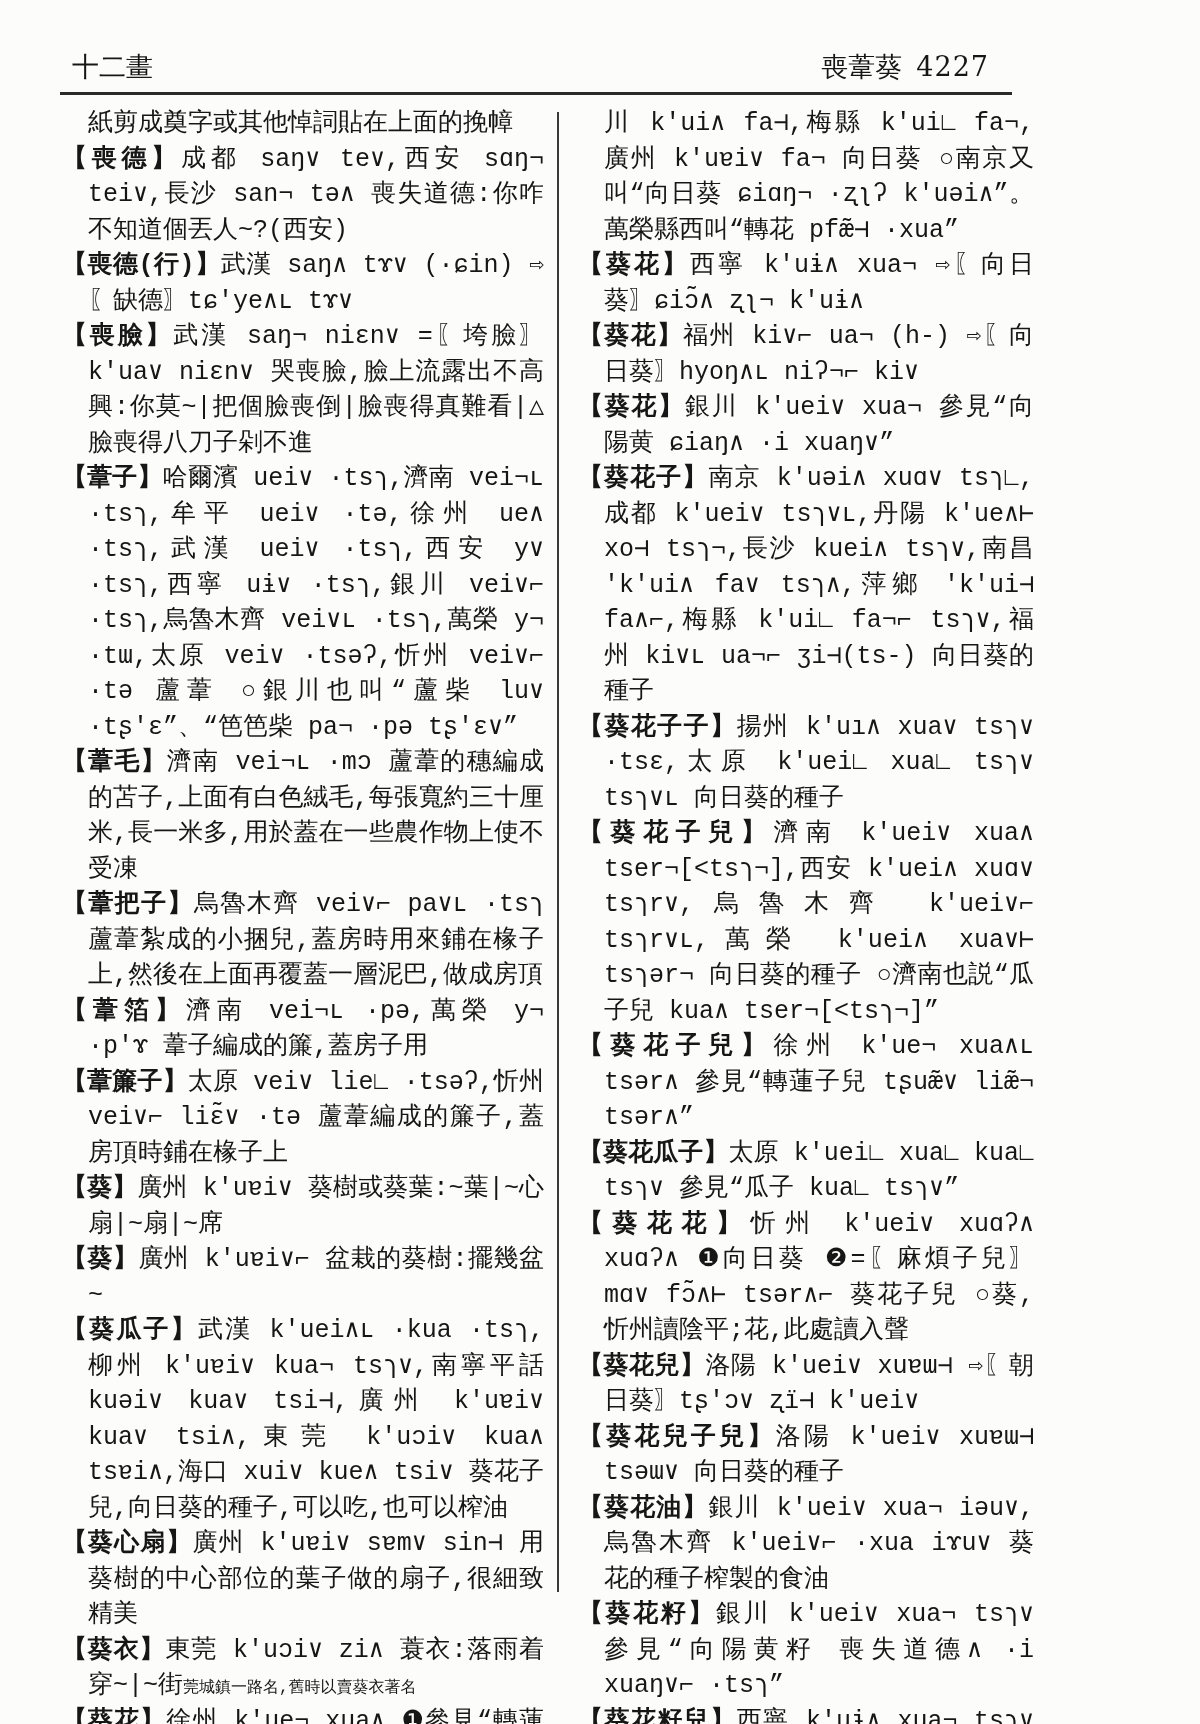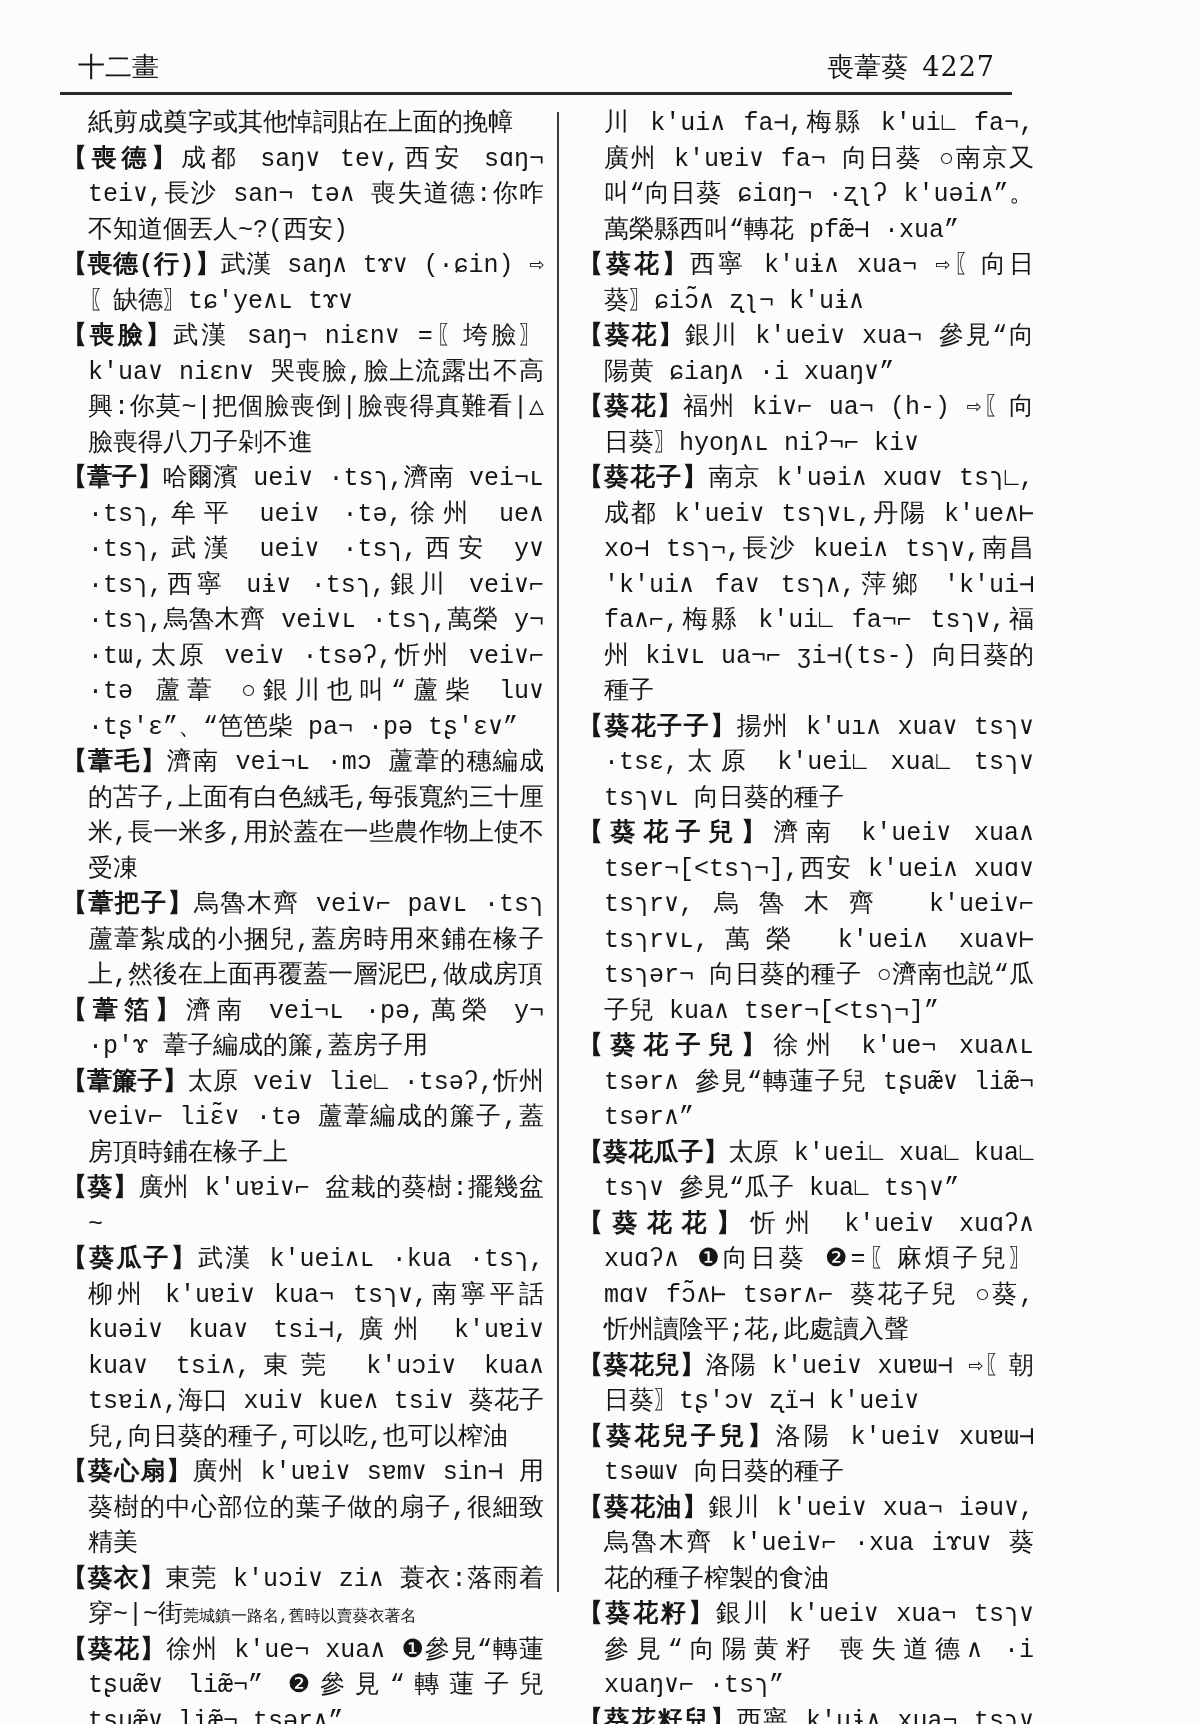--- a/index.html
+++ b/index.html
@@ -6,21 +6,21 @@
   .page{
     position:relative;
     width:1200px;height:1724px;
     margin:0 auto;
     background:#fcfcfa;
     overflow:hidden;
     font-family:"DejaVu Serif","Liberation Serif",serif;
     color:#161616;
   }
   .header{
-    position:absolute;top:50px;left:78px;width:917px;height:34px;
+    position:absolute;top:50px;left:72px;width:917px;height:34px;
     font-size:27px;line-height:34px;
   }
   .header .rh{position:absolute;right:0;top:0;white-space:nowrap;text-align:center;}
   .header .pagenum{margin-left:14px;letter-spacing:1px;}
   .rule{
     position:absolute;top:92px;left:60px;width:952px;height:3px;
     background:#2a2a2a;
   }
   .divider{
     position:absolute;left:557px;top:112px;width:2px;height:1480px;
@@ -54,31 +54,32 @@
   <div class="col col-left">
       <div class="p cont"><span>紙剪成奠字或其他悼詞貼在上面的挽幛</span></div>
       <div class="p"><span class="hw">【喪德】</span><span>成都 saŋ∨ te∨,西安 sɑŋ¬ tei∨,長沙 san¬ tə∧ 喪失道德:你咋不知道個丟人~?(西安)</span></div>
       <div class="p"><span class="hw">【喪德(行)】</span><span>武漢 saŋ∧ tɤ∨ (·ɕin) ⇨〖缺德〗tɕ'ye∧ʟ tɤ∨</span></div>
       <div class="p"><span class="hw">【喪臉】</span><span>武漢 saŋ¬ niɛn∨ =〖垮臉〗k'ua∨ niɛn∨ 哭喪臉,臉上流露出不高興:你莫~|把個臉喪倒|臉喪得真難看|△臉喪得八刀子剁不進</span></div>
       <div class="p"><span class="hw">【葦子】</span><span>哈爾濱 uei∨ ·tsɿ,濟南 vei¬ʟ ·tsɿ,牟平 uei∨ ·tə,徐州 ue∧ ·tsɿ,武漢 uei∨ ·tsɿ,西安 y∨ ·tsɿ,西寧 uɨ∨ ·tsɿ,銀川 vei∨⌐ ·tsɿ,烏魯木齊 vei∨ʟ ·tsɿ,萬榮 y¬ ·tɯ,太原 vei∨ ·tsəʔ,忻州 vei∨⌐ ·tə 蘆葦 ○銀川也叫“蘆柴 lu∨ ·tʂ'ɛ”、“笆笆柴 pa¬ ·pə tʂ'ɛ∨”</span></div>
       <div class="p"><span class="hw">【葦毛】</span><span>濟南 vei¬ʟ ·mɔ 蘆葦的穗編成的苫子,上面有白色絨毛,每張寬約三十厘米,長一米多,用於蓋在一些農作物上使不受凍</span></div>
       <div class="p"><span class="hw">【葦把子】</span><span>烏魯木齊 vei∨⌐ pa∨ʟ ·tsɿ 蘆葦紮成的小捆兒,蓋房時用來鋪在椽子上,然後在上面再覆蓋一層泥巴,做成房頂</span></div>
       <div class="p"><span class="hw">【葦箔】</span><span>濟南 vei¬ʟ ·pə,萬榮 y¬ ·p'ɤ 葦子編成的簾,蓋房子用</span></div>
       <div class="p"><span class="hw">【葦簾子】</span><span>太原 vei∨ lie∟ ·tsəʔ,忻州 vei∨⌐ liɛ̃∨ ·tə 蘆葦編成的簾子,蓋房頂時鋪在椽子上</span></div>
+      <div class="p"><span class="hw">【葵】</span><span>廣州 k'uɐi∨ 葵樹或葵葉:~葉|~心扇|~扇|~席</span></div>
       <div class="p"><span class="hw">【葵】</span><span>廣州 k'uɐi∨⌐ 盆栽的葵樹:擺幾盆~</span></div>
       <div class="p"><span class="hw">【葵瓜子】</span><span>武漢 k'uei∧ʟ ·kua ·tsɿ,柳州 k'uɐi∨ kua¬ tsɿ∨,南寧平話 kuəi∨ kua∨ tsi⊣,廣州 k'uɐi∨ kua∨ tsi∧,東莞 k'uɔi∨ kua∧ tsɐi∧,海口 xui∨ kue∧ tsi∨ 葵花子兒,向日葵的種子,可以吃,也可以榨油</span></div>
       <div class="p"><span class="hw">【葵心扇】</span><span>廣州 k'uɐi∨ sɐm∨ sin⊣ 用葵樹的中心部位的葉子做的扇子,很細致精美</span></div>
       <div class="p"><span class="hw">【葵衣】</span><span>東莞 k'uɔi∨ zi∧ 蓑衣:落雨着穿~|~街</span><span class="sm">莞城鎮一路名,舊時以賣葵衣著名</span></div>
       <div class="p"><span class="hw">【葵花】</span><span>徐州 k'ue¬ xua∧ ❶參見“轉蓮 tʂuæ̃∨ liæ̃¬” ❷參見“轉蓮子兒 tʂuæ̃∨ liæ̃¬ tsər∧”</span></div>
     </div>
   <div class="col col-right">
       <div class="p cont"><span>川 k'ui∧ fa⊣,梅縣 k'ui∟ fa¬,廣州 k'uɐi∨ fa¬ 向日葵 ○南京又叫“向日葵 ɕiɑŋ¬ ·ʐʅʔ k'uəi∧”。萬榮縣西叫“轉花 pfæ̃⊣ ·xua”</span></div>
       <div class="p"><span class="hw">【葵花】</span><span>西寧 k'uɨ∧ xua¬ ⇨〖向日葵〗ɕiɔ̃∧ ʐʅ¬ k'uɨ∧</span></div>
+      <div class="p"><span class="hw">【葵花】</span><span>福州 ki∨⌐ ua¬ (h-) ⇨〖向日葵〗hyoŋ∧ʟ niʔ¬⌐ ki∨</span></div>
       <div class="p"><span class="hw">【葵花】</span><span>銀川 k'uei∨ xua¬ 參見“向陽黄 ɕiaŋ∧ ·i xuaŋ∨”</span></div>
-      <div class="p"><span class="hw">【葵花】</span><span>福州 ki∨⌐ ua¬ (h-) ⇨〖向日葵〗hyoŋ∧ʟ niʔ¬⌐ ki∨</span></div>
       <div class="p"><span class="hw">【葵花子】</span><span>南京 k'uəi∧ xuɑ∨ tsɿ∟,成都 k'uei∨ tsɿ∨ʟ,丹陽 k'ue∧⊢ xo⊣ tsɿ¬,長沙 kuei∧ tsɿ∨,南昌 'k'ui∧ fa∨ tsɿ∧,萍鄉 'k'ui⊣ fa∧⌐,梅縣 k'ui∟ fa¬⌐ tsɿ∨,福州 ki∨ʟ ua¬⌐ ʒi⊣(ts-) 向日葵的種子</span></div>
       <div class="p"><span class="hw">【葵花子子】</span><span>揚州 k'uı∧ xua∨ tsɿ∨ ·tsɛ,太原 k'uei∟ xua∟ tsɿ∨ tsɿ∨ʟ 向日葵的種子</span></div>
       <div class="p"><span class="hw">【葵花子兒】</span><span>濟南 k'uei∨ xua∧ tser¬[&lt;tsɿ¬],西安 k'uei∧ xuɑ∨ tsɿr∨,烏魯木齊 k'uei∨⌐ tsɿr∨ʟ,萬榮 k'uei∧ xua∨⊢ tsɿər¬ 向日葵的種子 ○濟南也説“瓜子兒 kua∧ tser¬[&lt;tsɿ¬]”</span></div>
       <div class="p"><span class="hw">【葵花子兒】</span><span>徐州 k'ue¬ xua∧ʟ tsər∧ 參見“轉蓮子兒 tʂuæ̃∨ liæ̃¬ tsər∧”</span></div>
       <div class="p"><span class="hw">【葵花瓜子】</span><span>太原 k'uei∟ xua∟ kua∟ tsɿ∨ 參見“瓜子 kua∟ tsɿ∨”</span></div>
       <div class="p"><span class="hw">【葵花花】</span><span>忻州 k'uei∨ xuɑʔ∧ xuɑʔ∧ ❶向日葵 ❷=〖麻煩子兒〗mɑ∨ fɔ̃∧⊢ tsər∧⌐ 葵花子兒 ○葵,忻州讀陰平;花,此處讀入聲</span></div>
       <div class="p"><span class="hw">【葵花兒】</span><span>洛陽 k'uei∨ xuɐɯ⊣ ⇨〖朝日葵〗tʂ'ɔ∨ ʐï⊣ k'uei∨</span></div>
       <div class="p"><span class="hw">【葵花兒子兒】</span><span>洛陽 k'uei∨ xuɐɯ⊣ tsəɯ∨ 向日葵的種子</span></div>
       <div class="p"><span class="hw">【葵花油】</span><span>銀川 k'uei∨ xua¬ iəu∨,烏魯木齊 k'uei∨⌐ ·xua iɤu∨ 葵花的種子榨製的食油</span></div>
       <div class="p"><span class="hw">【葵花籽】</span><span>銀川 k'uei∨ xua¬ tsɿ∨ 參見“向陽黄籽 喪失道德∧ ·i xuaŋ∨⌐ ·tsɿ”</span></div>

